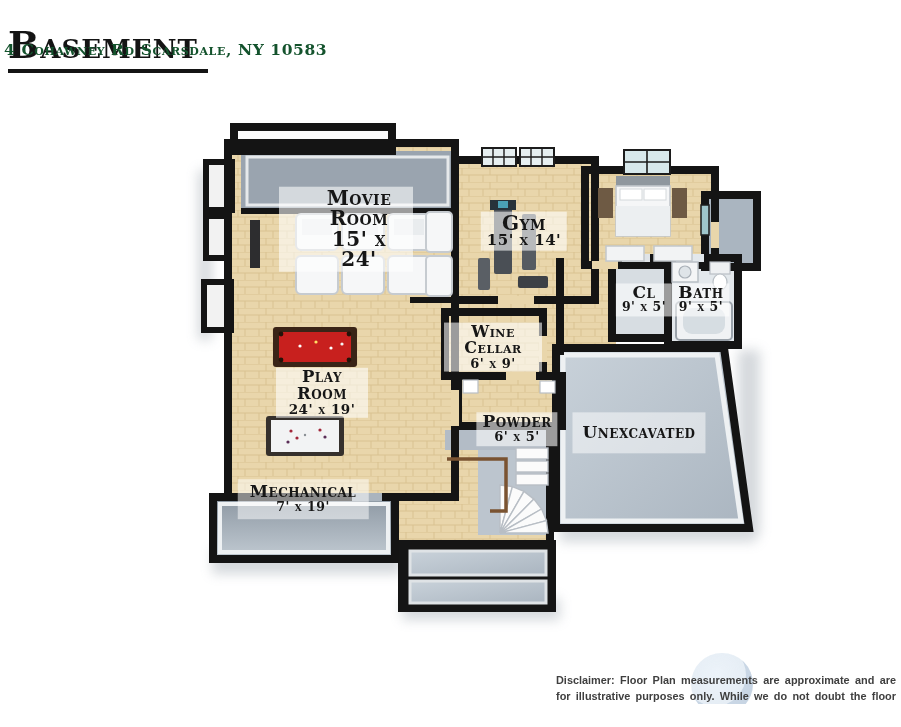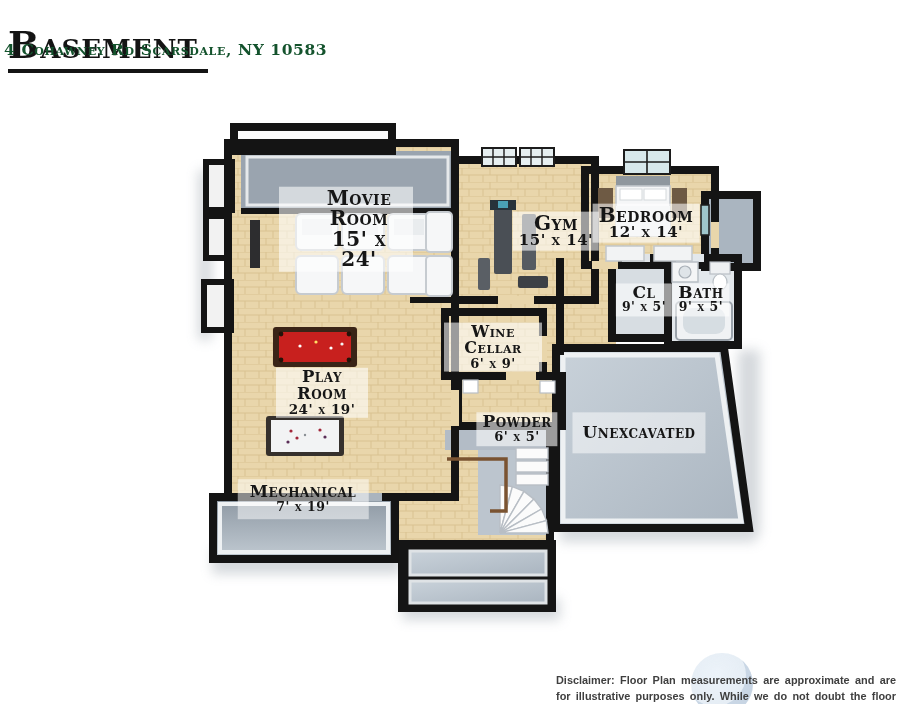--- a/index.html
+++ b/index.html
@@ -237,27 +237,23 @@
       <polygon points="500,533 541.6,509 546.4,520.6"></polygon>
       <polygon points="500,533 546.4,520.6 548,533"></polygon>
     </g>
     <path d="M447 459 H506 V511 H490" fill="none" stroke="#7a5331" stroke-width="3.5"></path>
   </svg>
 
   <div class="room-label" style="left:346px;top:229px;width:96px;font-size:20px;padding-left:32px;">
     <span class="room-name">Movie Room</span>
     <span class="room-dims" style="font-size:20px;text-align:center;">15' x 24'</span>
   </div>
-  <div class="room-label" style="left:524px;top:231px;font-size:20px;margin-left:32px;">
+  <div class="room-label" style="left:524px;top:231px;font-size:20px;">
     <span class="room-name">Gym</span>
     <span class="room-dims" style="font-size:15px;">15' x 14'</span>
-  </div>
-  <div class="room-label" style="left:646px;top:223px;font-size:20px;">
-    <span class="room-name">Bedroom</span>
-    <span class="room-dims" style="font-size:15px;">12' x 14'</span>
   </div>
   <div class="room-label" style="left:644px;top:300px;font-size:17px;">
     <span class="room-name">Cl</span>
     <span class="room-dims" style="font-size:12.5px;">9' x 5'</span>
   </div>
   <div class="room-label" style="left:701px;top:300px;font-size:17px;">
     <span class="room-name">Bath</span>
     <span class="room-dims" style="font-size:12.5px;">9' x 5'</span>
   </div>
   <div class="room-label" style="left:493px;top:347px;width:86px;font-size:16px;">

